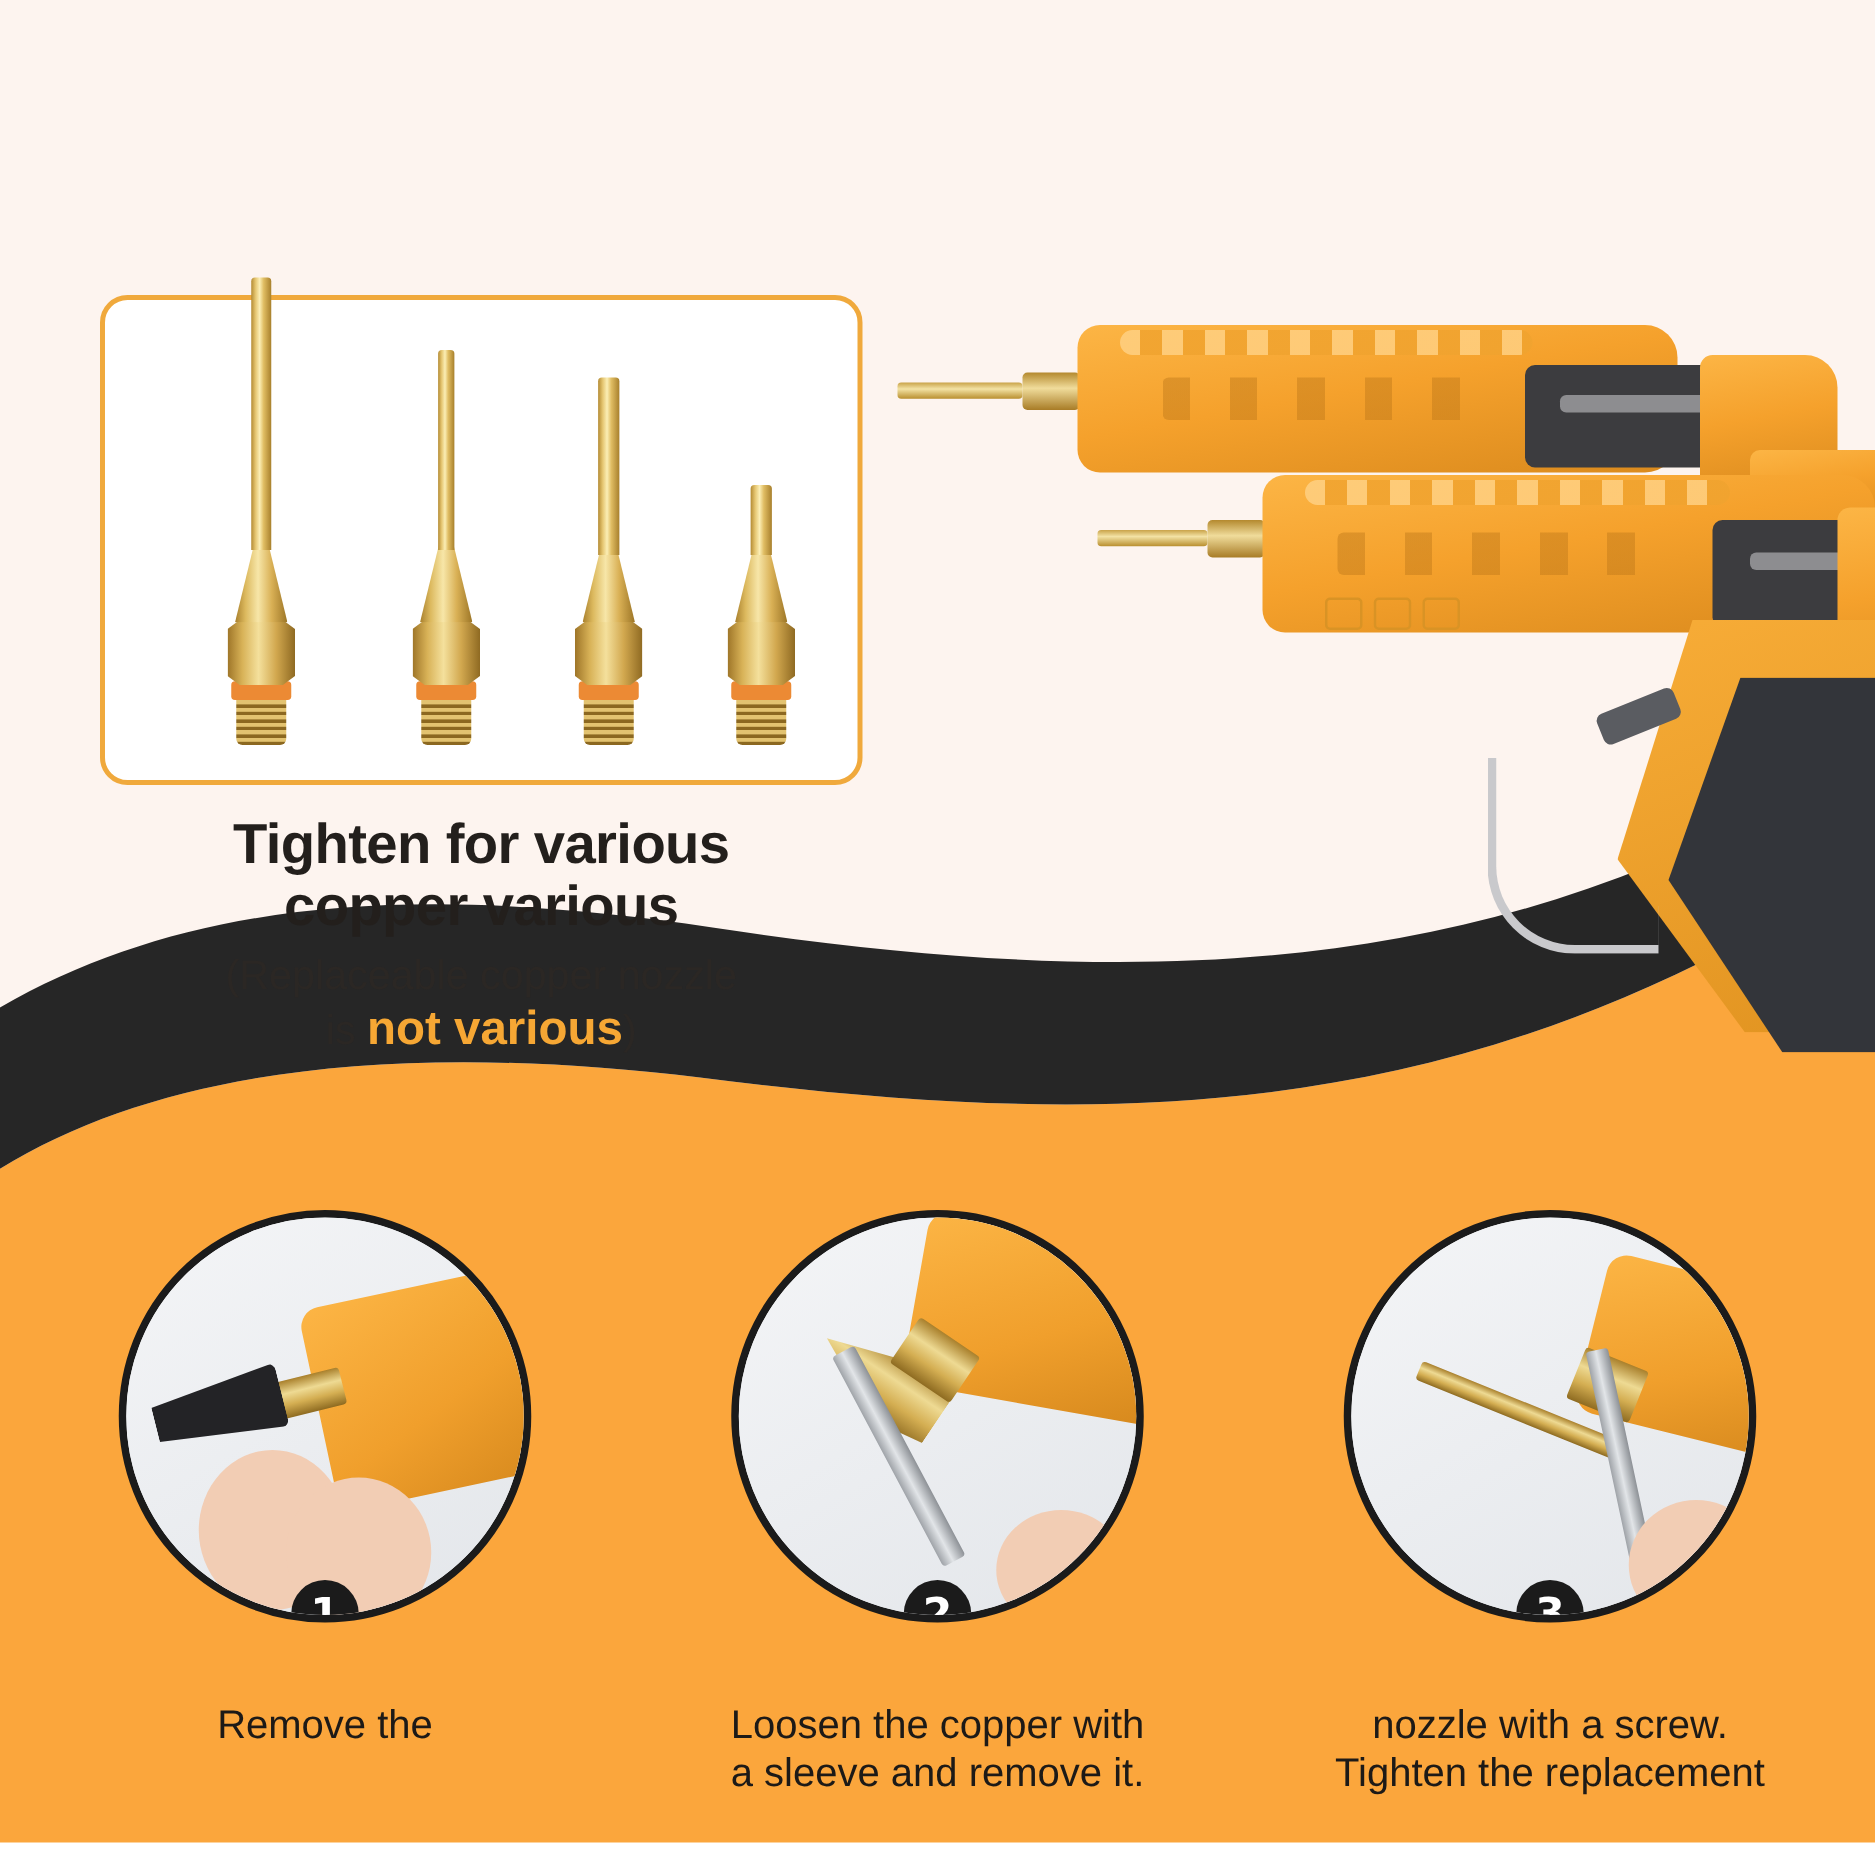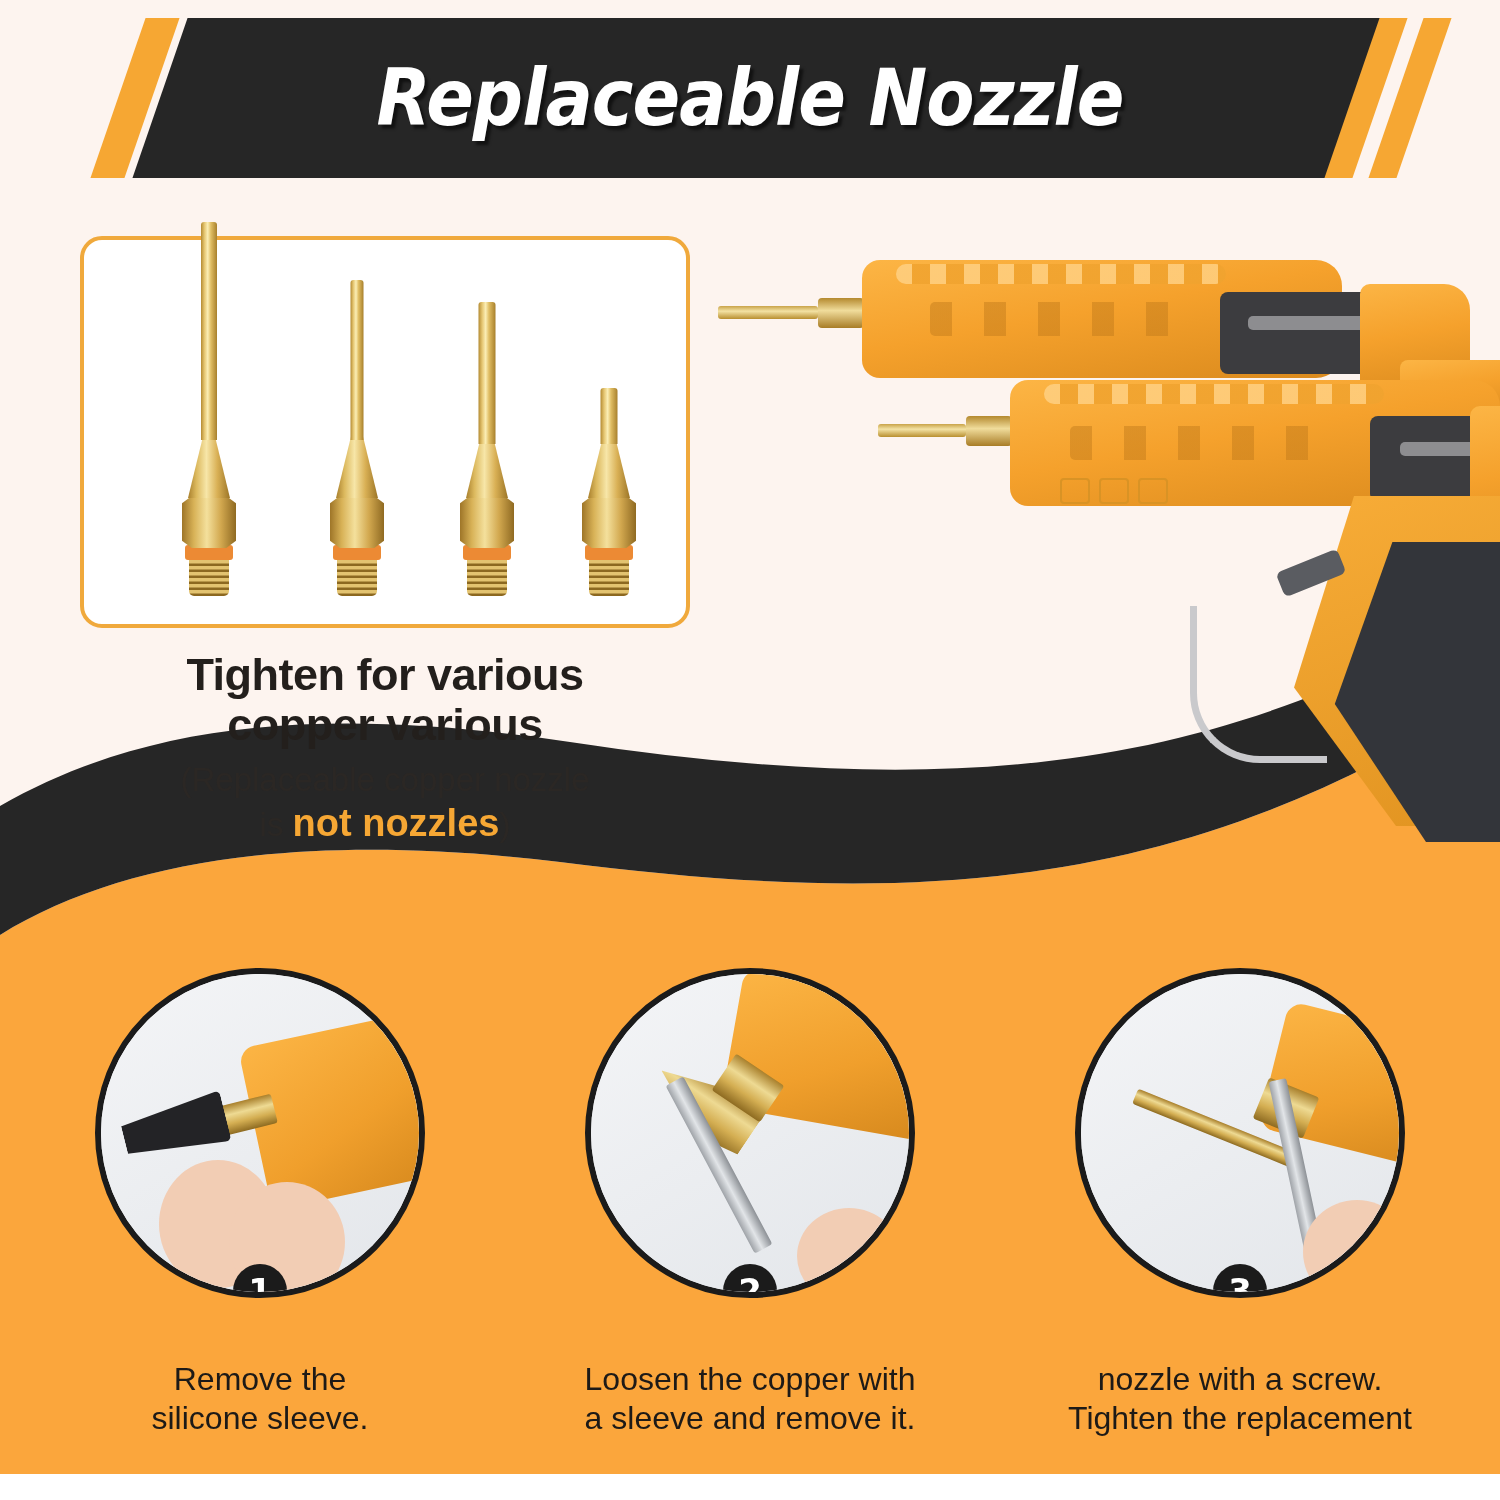--- a/index.html
+++ b/index.html
@@ -208,27 +208,20 @@
 <div id="poster">
 
   <div class="cream-bg"></div>
 
   <svg class="orange-lower" width="1500" height="1500" viewBox="0 0 1500 1500">
     <path d="M0,1500 L1500,1500 L1500,690 C1180,900 900,905 560,862 C320,833 130,855 0,935 Z" fill="#fba63c"></path>
     <path d="M0,806 C150,720 330,706 570,742 C930,796 1210,782 1500,600 L1500,690
              C1180,900 900,905 560,862 C320,833 130,855 0,935 Z" fill="#262626"></path>
   </svg>
 
-  <div class="header-wrap">
-    <div class="hdr-stripe l1"></div>
-    <div class="hdr-bar"></div>
-    <div class="hdr-stripe r1"></div>
-    <div class="hdr-stripe r2"></div>
-    <div class="hdr-title">Replaceable Nozzle</div>
-  </div>
 
   <div class="nozzle-box">
     <div class="nozzle-row">
 
       <div class="nozzle" style="left:70px;width:110px;height:330px;">
         <div class="nz-thread" style="bottom:0;"></div>
         <div class="nz-ring" style="bottom:36px;"></div>
         <div class="nz-hex" style="bottom:48px;"></div>
         <div class="nz-cone" style="bottom:98px;"></div>
         <div class="nz-needle" style="bottom:156px;width:16px;height:218px;"></div>
@@ -262,21 +255,21 @@
   </div>
 
   <div class="sub-head">
     <div>Tighten for various</div>
     <div>copper various</div>
   </div>
   <div class="sub-note">
     <div>(Replaceable copper nozzle</div>
     <div>
       <span>is</span>
-      <span class="hl">not nozzles</span><span>)</span>
+      <span class="hl">not various</span><span>)</span>
     </div>
   </div>
 
   <div class="guns">
 
     <div class="gun" style="left:0;top:0;width:800px;height:400px;">
       <div class="gun-nozzle" style="left:18px;top:56px;width:100px;"></div>
       <div class="gun-nzbase" style="left:118px;top:48px;"></div>
       <div class="gun-body" style="left:162px;top:10px;width:480px;height:118px;"></div>
       <div class="gun-ribs" style="left:196px;top:14px;width:330px;"></div>
@@ -320,21 +313,20 @@
       <div class="ph-gunblock" style="left:152px;top:52px;width:205px;height:165px;transform:rotate(-12deg);"></div>
       <div class="ph-brass" style="left:118px;top:126px;width:56px;height:30px;transform:rotate(-14deg);"></div>
       <div class="ph-sleeve" style="left:22px;top:128px;width:104px;height:52px;transform:rotate(-14deg);
                   clip-path:polygon(0% 22%,100% 0%,100% 100%,0% 76%);border-radius:6px;"></div>
       <div class="ph-finger" style="left:58px;top:186px;width:118px;height:128px;"></div>
       <div class="ph-finger" style="left:128px;top:208px;width:116px;height:120px;"></div>
       <div class="step-badge">1</div>
     </div>
     <div class="step-cap">
       <div>Remove the</div>
-      <div>silicone sleeve.</div>
     </div>
   </div>
 
   <div class="step" style="left:550px;top:968px;">
     <div class="step-photo">
       <div class="ph-bg"></div>
       <div class="ph-gunblock" style="left:140px;top:12px;width:220px;height:140px;transform:rotate(10deg);"></div>
       <div class="ph-brass" style="left:58px;top:104px;width:110px;height:56px;transform:rotate(34deg);
                   clip-path:polygon(0% 40%,62% 0%,100% 12%,100% 88%,62% 100%);"></div>
       <div class="ph-brass" style="left:128px;top:92px;width:58px;height:44px;transform:rotate(34deg);"></div>

